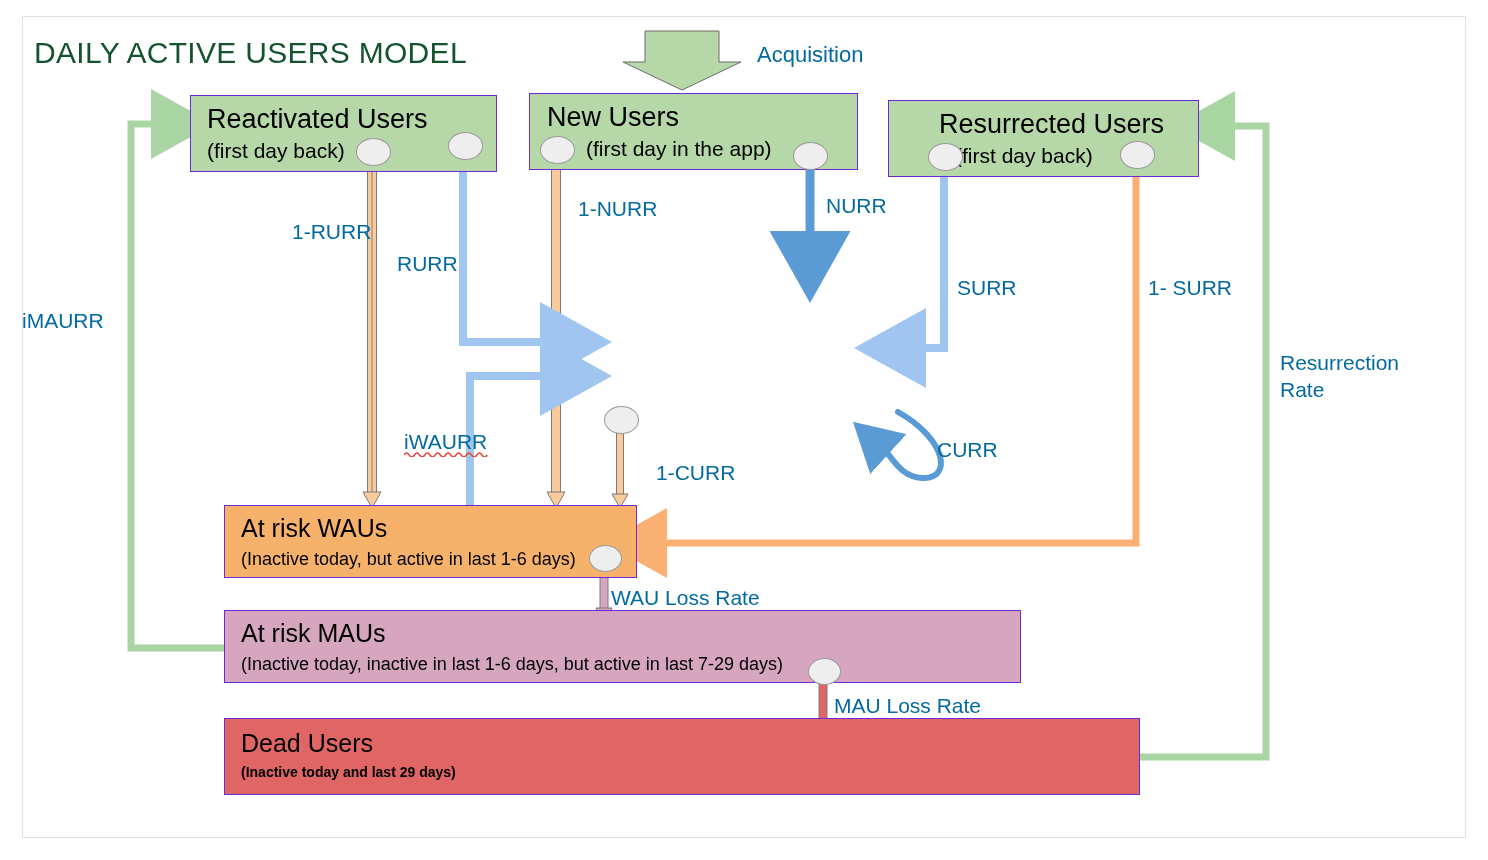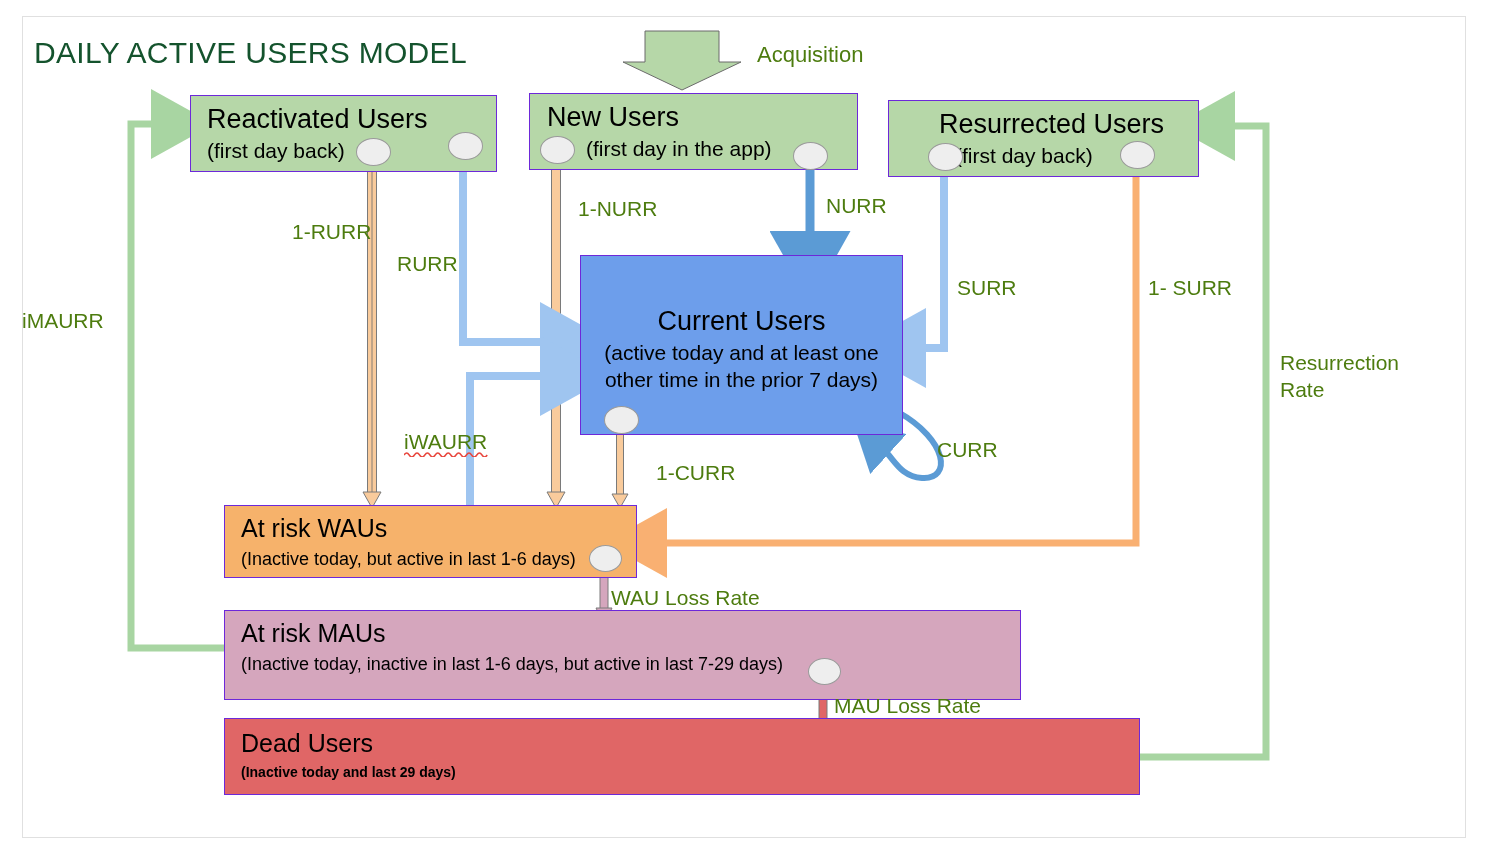--- a/index.html
+++ b/index.html
@@ -3,21 +3,21 @@
 <meta charset="utf-8">
 <style>
   html,body{margin:0;padding:0;background:#ffffff;}
   body{font-family:"Liberation Sans",sans-serif;}
   #page{position:relative;width:1488px;height:860px;background:#ffffff;overflow:hidden;}
   #frame{position:absolute;left:22px;top:16px;width:1444px;height:822px;border:1px solid #e0e0e0;background:#fff;box-sizing:border-box;}
   #svg{position:absolute;left:0;top:0;width:1488px;height:860px;}
   .node{position:absolute;box-sizing:border-box;border:1px solid #6d28d9;}
   .node .title{position:absolute;font-weight:400;color:#000;white-space:nowrap;}
   .node .sub{position:absolute;color:#000;white-space:nowrap;}
-  .lbl{position:absolute;color:#4d7c0f;white-space:nowrap;font-size:21px;line-height:25px;}
+  .lbl{position:absolute;color:#0369a1;white-space:nowrap;font-size:21px;line-height:25px;}
   .ell{position:absolute;border:1px solid #9a9a9a;background:#eeeeee;border-radius:50%;}
   #doc-title{position:absolute;left:34px;top:36px;font-size:30px;letter-spacing:.3px;color:#14532d;white-space:nowrap;}
   .squig{position:absolute;height:6px;}
 </style>
 </head>
 <body>
 
 <div id="page">
 
   <div id="frame"></div>
@@ -123,34 +123,29 @@
   <div class="ell" style="left:540px;top:136px;width:33px;height:26px;"></div>
   <div class="ell" style="left:793px;top:142px;width:33px;height:26px;"></div>
 
   <div class="node" style="left:888px;top:100px;width:311px;height:77px;background:#b6d7a8;">
     <div class="title" style="left:50px;top:8px;font-size:27px;">Resurrected Users</div>
     <div class="sub" style="left:66px;top:43px;font-size:21px;">(first day back)</div>
   </div>
   <div class="ell" style="left:928px;top:143px;width:33px;height:26px;"></div>
   <div class="ell" style="left:1120px;top:141px;width:33px;height:26px;"></div>
 
-  <div class="node" style="left:580px;top:255px;width:323px;height:180px;background:#6d9eeb;">
-    <div class="title" style="left:0;right:0;top:50px;font-size:27px;text-align:center;">Current Users</div>
-    <div class="sub" style="left:0;right:0;top:85px;font-size:21px;text-align:center;">(active today and at least one</div>
-    <div class="sub" style="left:0;right:0;top:112px;font-size:21px;text-align:center;">other time in the prior 7 days)</div>
-  </div>
   <div class="ell" style="left:604px;top:406px;width:33px;height:26px;"></div>
 
   <div class="node" style="left:224px;top:505px;width:413px;height:73px;background:#f6b26b;">
     <div class="title" style="left:16px;top:8px;font-size:25px;">At risk WAUs</div>
     <div class="sub" style="left:16px;top:43px;font-size:18px;">(Inactive today, but active in last 1-6 days)</div>
   </div>
   <div class="ell" style="left:589px;top:545px;width:31px;height:25px;"></div>
 
-  <div class="node" style="left:224px;top:610px;width:797px;height:90px;background:#d5a6bd;">
+  <div class="node" style="left:224px;top:610px;width:797px;height:73px;background:#d5a6bd;">
     <div class="title" style="left:16px;top:8px;font-size:25px;">At risk MAUs</div>
     <div class="sub" style="left:16px;top:43px;font-size:18px;">(Inactive today, inactive in last 1-6 days, but active in last 7-29 days)</div>
   </div>
   <div class="ell" style="left:808px;top:658px;width:31px;height:25px;"></div>
 
   <div class="node" style="left:224px;top:718px;width:916px;height:77px;background:#e06666;">
     <div class="title" style="left:16px;top:10px;font-size:25px;">Dead Users</div>
     <div class="sub" style="left:16px;top:45px;font-size:14px;font-weight:bold;">(Inactive today and last 29 days)</div>
   </div>
 

